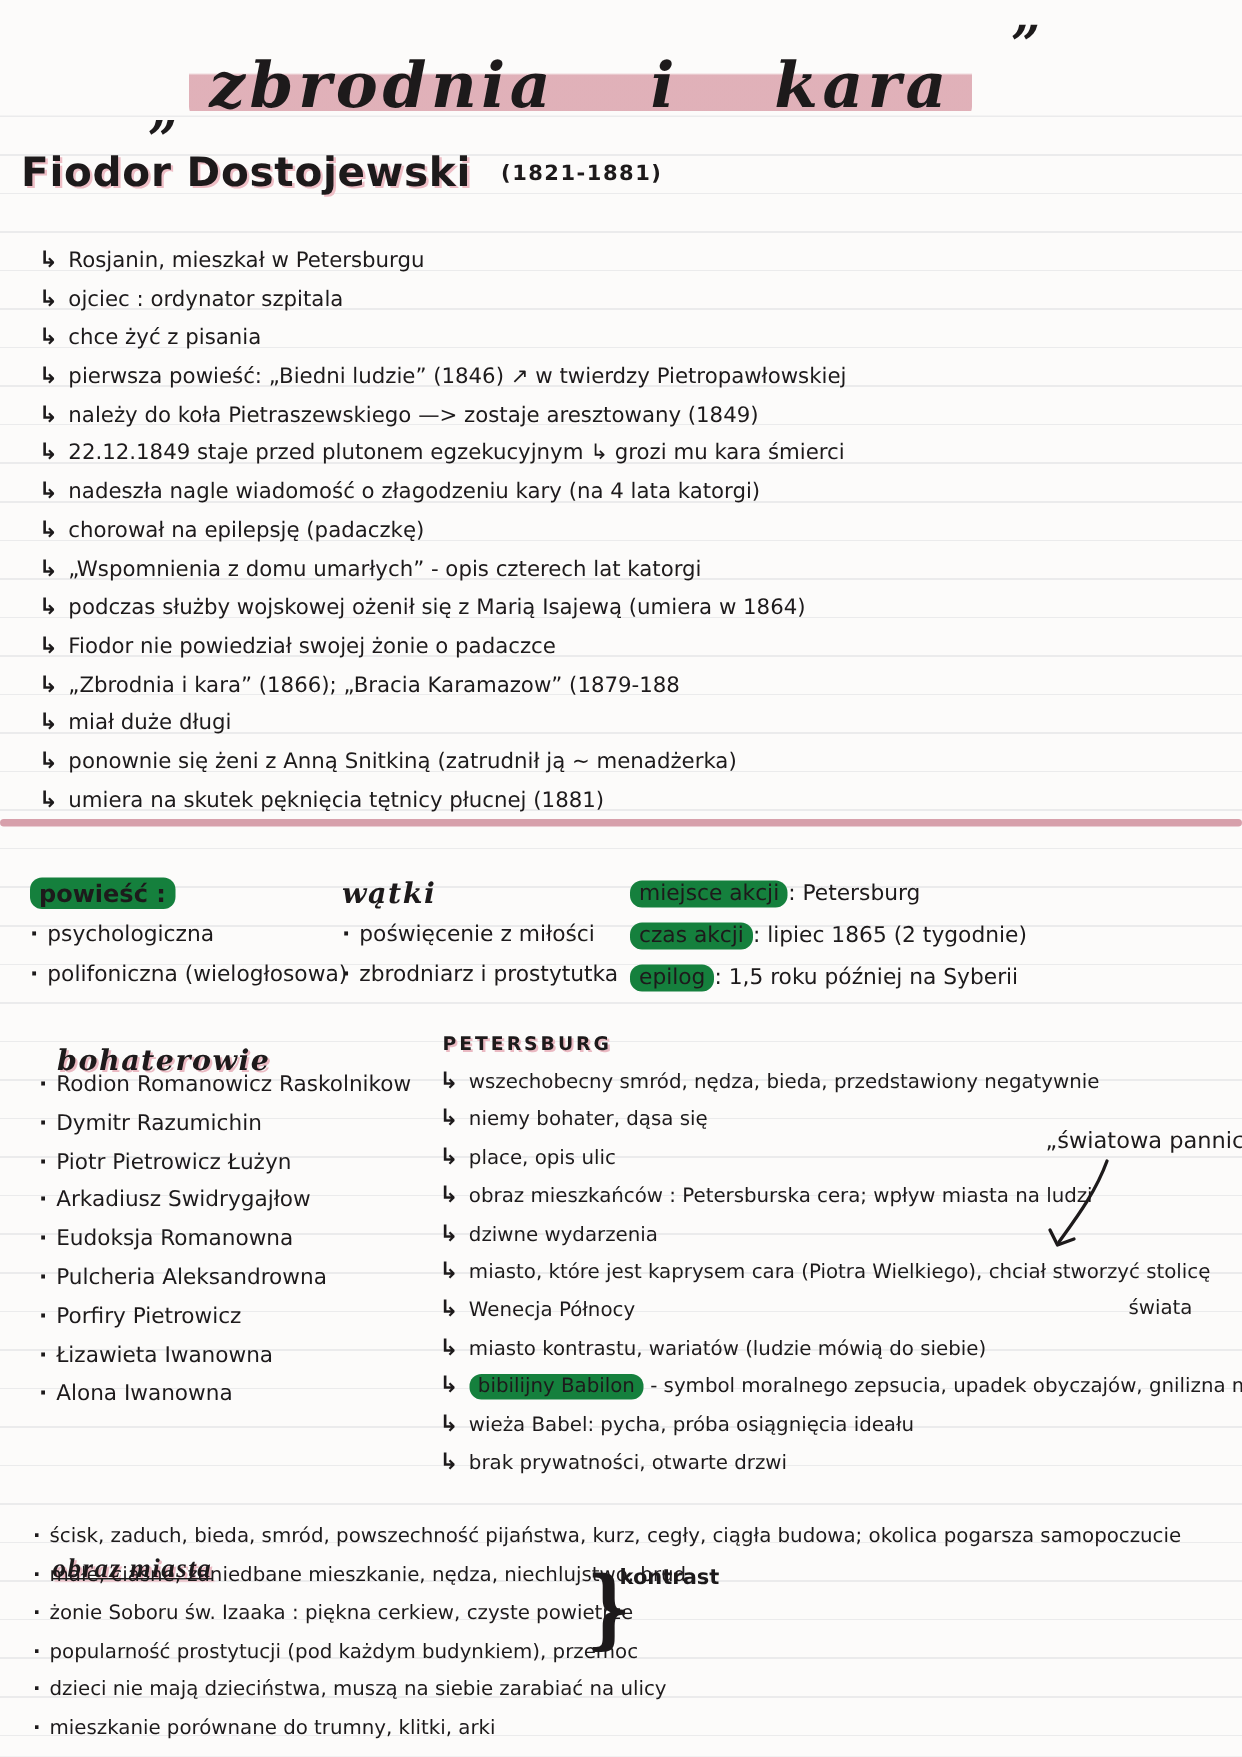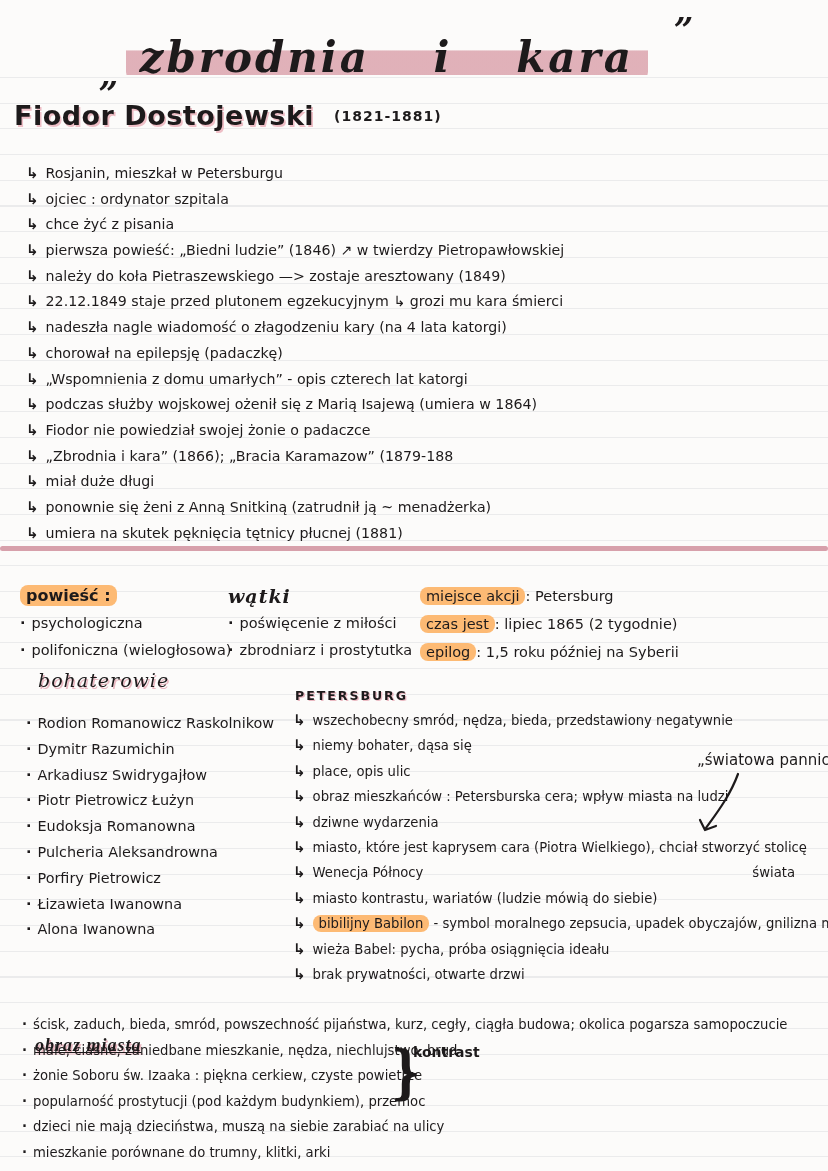--- a/index.html
+++ b/index.html
@@ -33,30 +33,30 @@
   .bio{position:absolute;top:161px;left:26px;width:790px;}
   .row{height:25.7px;line-height:25.7px;font-size:14.2px;white-space:nowrap;}
   .arr{font-weight:bold;margin-right:7px;font-size:15px;}
   
   .divider{position:absolute;top:546px;left:0;width:828px;height:5px;background:#d7a0ab;border-radius:3px;}
   
   .col{position:absolute;top:582px;}
   .col .chead{height:28px;line-height:28px;font-size:16px;font-weight:bold;}
   .col .crow{height:27px;line-height:27px;font-size:14.5px;white-space:nowrap;}
   .dot{font-weight:bold;margin-right:6px;}
-  .hl{background:#fdba74;border-radius:8px;padding:1px 6px;}
+  .hl{background:#15803d;border-radius:8px;padding:1px 6px;}
   .hl:empty{display:none;padding:0;}
   .col-powiesc{left:20px;}
   .col-watki{left:228px;}
   .col-watki .chead{font-family:"DejaVu Serif",serif;font-style:italic;font-size:19px;letter-spacing:1px;}
   .col-akcja{left:420px;width:400px;}
   .col-akcja .crow{height:28px;line-height:28px;}
   
-  .boh-head{position:absolute;top:669px;left:38px;
-    font-family:"DejaVu Serif",serif;font-style:italic;font-weight:normal;font-size:19px;
+  .boh-head{position:absolute;top:696px;left:38px;
+    font-family:"DejaVu Serif",serif;font-style:italic;font-weight:bold;font-size:19px;
     letter-spacing:1px;text-shadow:1.5px 1.5px 0 #eab9c2;}
   .boh{position:absolute;top:711px;left:26px;width:260px;}
   .boh .row{height:25.8px;line-height:25.8px;font-size:14.4px;}
   
   .pb-head{position:absolute;top:688px;left:295px;font-size:12.5px;font-weight:bold;
     letter-spacing:2px;text-shadow:1.4px 1.4px 0 #eab9c2;}
   .pb{position:absolute;top:710px;left:293px;width:532px;}
   .pb .row{height:25.4px;line-height:21px;font-size:13.2px;position:relative;}
   .pb .wrap-right{position:absolute;right:30px;top:25.4px;font-size:13.2px;}
   .annotation{position:absolute;top:751px;left:697px;font-size:15px;white-space:nowrap;}
@@ -113,30 +113,30 @@
   </div>
 
   <div class="col col-watki">
     <div class="chead">wątki</div>
     <div class="crow"><span class="dot">·</span><span>poświęcenie z miłości</span></div>
     <div class="crow"><span class="dot">·</span><span>zbrodniarz i prostytutka</span></div>
   </div>
 
   <div class="col col-akcja">
     <div class="crow"><span class="hl">miejsce akcji</span><span>:</span> <span>Petersburg</span></div>
-    <div class="crow"><span class="hl">czas jest</span><span>:</span> <span>lipiec 1865 (2 tygodnie)</span></div>
+    <div class="crow"><span class="hl">czas akcji</span><span>:</span> <span>lipiec 1865 (2 tygodnie)</span></div>
     <div class="crow"><span class="hl">epilog</span><span>:</span> <span>1,5 roku później na Syberii</span></div>
   </div>
 
   <div class="boh-head">bohaterowie</div>
   <div class="boh">
     <div class="row"><span class="dot">·</span><span>Rodion Romanowicz Raskolnikow</span></div>
     <div class="row"><span class="dot">·</span><span>Dymitr Razumichin</span></div>
+    <div class="row"><span class="dot">·</span><span>Piotr Pietrowicz Łużyn</span></div>
     <div class="row"><span class="dot">·</span><span>Arkadiusz Swidrygajłow</span></div>
-    <div class="row"><span class="dot">·</span><span>Piotr Pietrowicz Łużyn</span></div>
     <div class="row"><span class="dot">·</span><span>Eudoksja Romanowna</span></div>
     <div class="row"><span class="dot">·</span><span>Pulcheria Aleksandrowna</span></div>
     <div class="row"><span class="dot">·</span><span>Porfiry Pietrowicz</span></div>
     <div class="row"><span class="dot">·</span><span>Łizawieta Iwanowna</span></div>
     <div class="row"><span class="dot">·</span><span>Alona Iwanowna</span></div>
   </div>
 
   <div class="pb-head">PETERSBURG</div>
   <div class="pb">
     <div class="row"><span class="arr">↳</span><span>wszechobecny smród, nędza, bieda, przedstawiony negatywnie</span></div>

